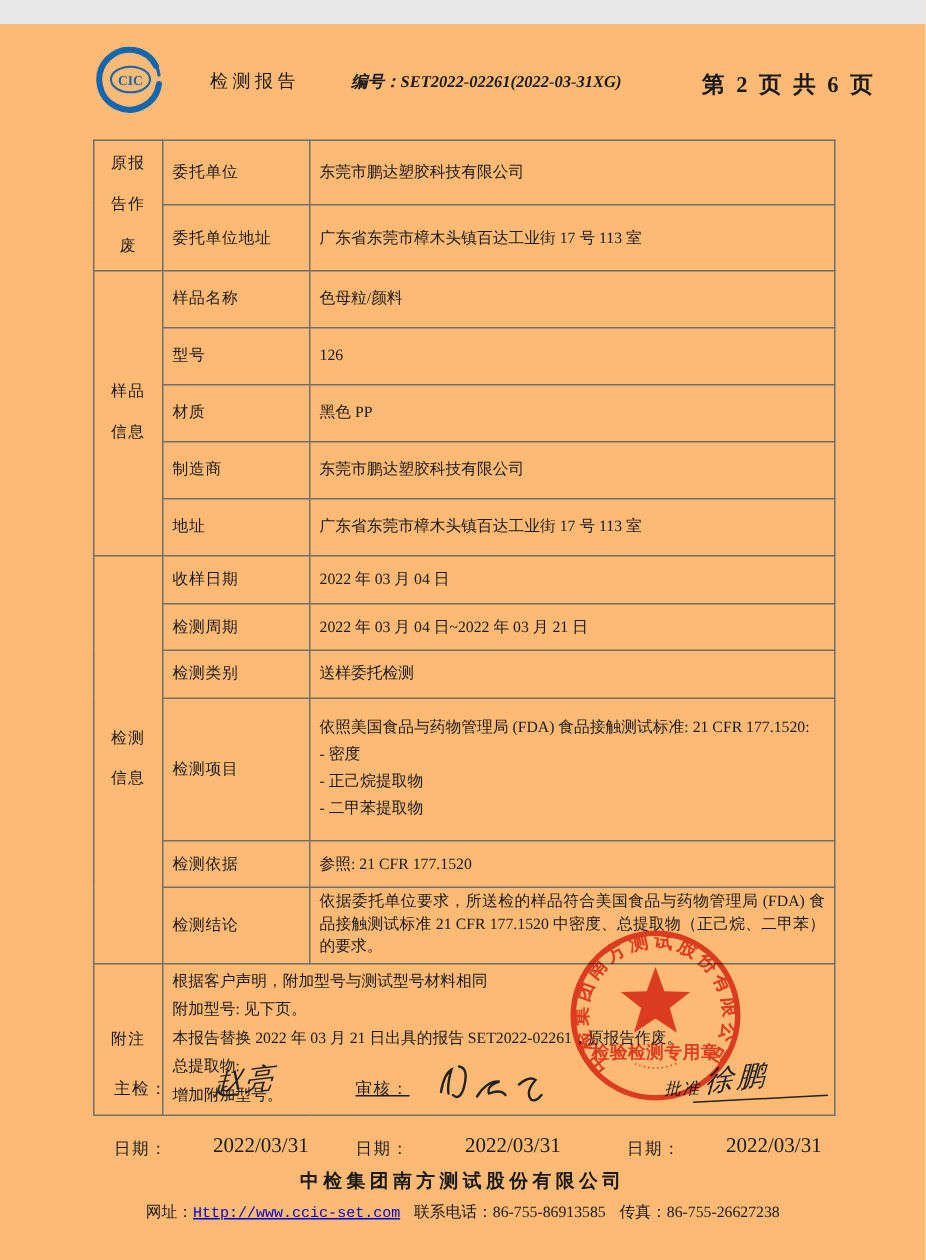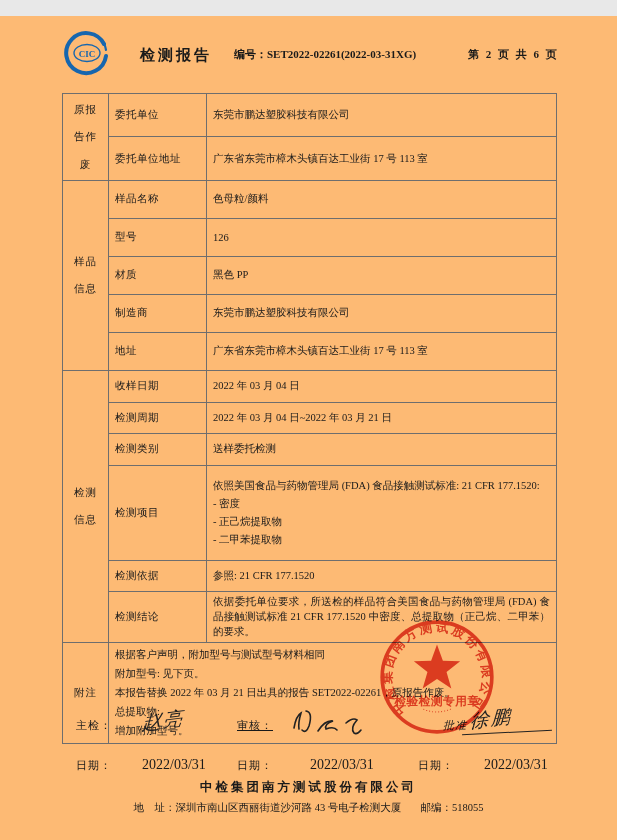--- a/index.html
+++ b/index.html
@@ -4,23 +4,23 @@
 <style>
   html,body { margin:0; padding:0; background:#e8e8e8; }
   .page {
     position:relative; width:617px; height:840px; margin:16px auto;
     background:#fdba74; overflow:hidden;
     font-family:"Liberation Serif","DejaVu Serif",serif; color:#1a1a1a;
   }
   
   .header { position:absolute; left:62px; top:12px; width:494px; height:56px; }
   .logo { position:absolute; left:2px; top:2px; width:46px; height:46px; }
-  .header-title { position:absolute; left:78px; top:18px; font-size:15px; font-weight:bold; letter-spacing:3px; }
-  .report-no { position:absolute; left:172px; top:19px; font-size:11px; font-weight:bold; white-space:nowrap; }
-  .page-info { position:absolute; left:406px; top:19px; font-size:11px; font-weight:bold; letter-spacing:2px; white-space:nowrap; }
+  .header-title { position:absolute; left:78px; top:18px; font-size:12px; font-weight:normal; letter-spacing:3px; }
+  .report-no { position:absolute; left:172px; top:19px; font-size:11px; font-weight:bold; white-space:nowrap;font-style:italic; }
+  .page-info { position:absolute; left:406px; top:19px; font-size:15px; font-weight:bold; letter-spacing:2px; white-space:nowrap; }
   
   table.report { position:absolute; left:62px; top:77px; width:494px;
     border-collapse:collapse; table-layout:fixed; font-size:10.5px; }
   table.report td { border:1px solid #6e6e6e; padding:2px 6px; vertical-align:middle; overflow:hidden; }
   td.c-section { text-align:center; padding:0; }
   .vlabel { width:23px; margin:0 auto; line-height:2.6; letter-spacing:1px; }
   .hlabel { letter-spacing:1px; }
   td.c-label { padding-left:9px; letter-spacing:0.5px; }
   td.c-value { padding-left:13px; }
   .r33 { height:33px; } .r27 { height:27px; } .r26 { height:26px; }
@@ -187,19 +187,21 @@
     </text>
     <text x="65" y="93" text-anchor="middle" font-size="11.5" font-weight="bold" fill="#d93a2b" letter-spacing="0.5" font-family="Liberation Serif, DejaVu Serif, serif">检验检测专用章</text>
     <text font-size="4.6" fill="#d93a2b" letter-spacing="1.5" font-family="Liberation Serif, DejaVu Serif, serif">
       <textPath href="#serialArc" startOffset="1">••••••••••</textPath>
     </text>
   </svg>
 
   <div class="footer">
     <div class="footer-company">中检集团南方测试股份有限公司</div>
     <div class="footer-line">
-      <span>地　址：</span><span>深圳市南山区西丽街道沙河路 43 号电子检测大厦</span>
-      <span style="display:inline-block;width:14px;"></span>
-      <span>邮编：</span><span>518055</span>
+      <span>网址：</span><a href="#" class="footer-link">Http://www.ccic-set.com</a>
+      <span style="display:inline-block;width:4px;"></span>
+      <span>联系电话：</span><span>86-755-86913585</span>
+      <span style="display:inline-block;width:4px;"></span>
+      <span>传真：</span><span>86-755-26627238</span>
     </div>
   </div>
 
 </div>
 
 </body></html>

